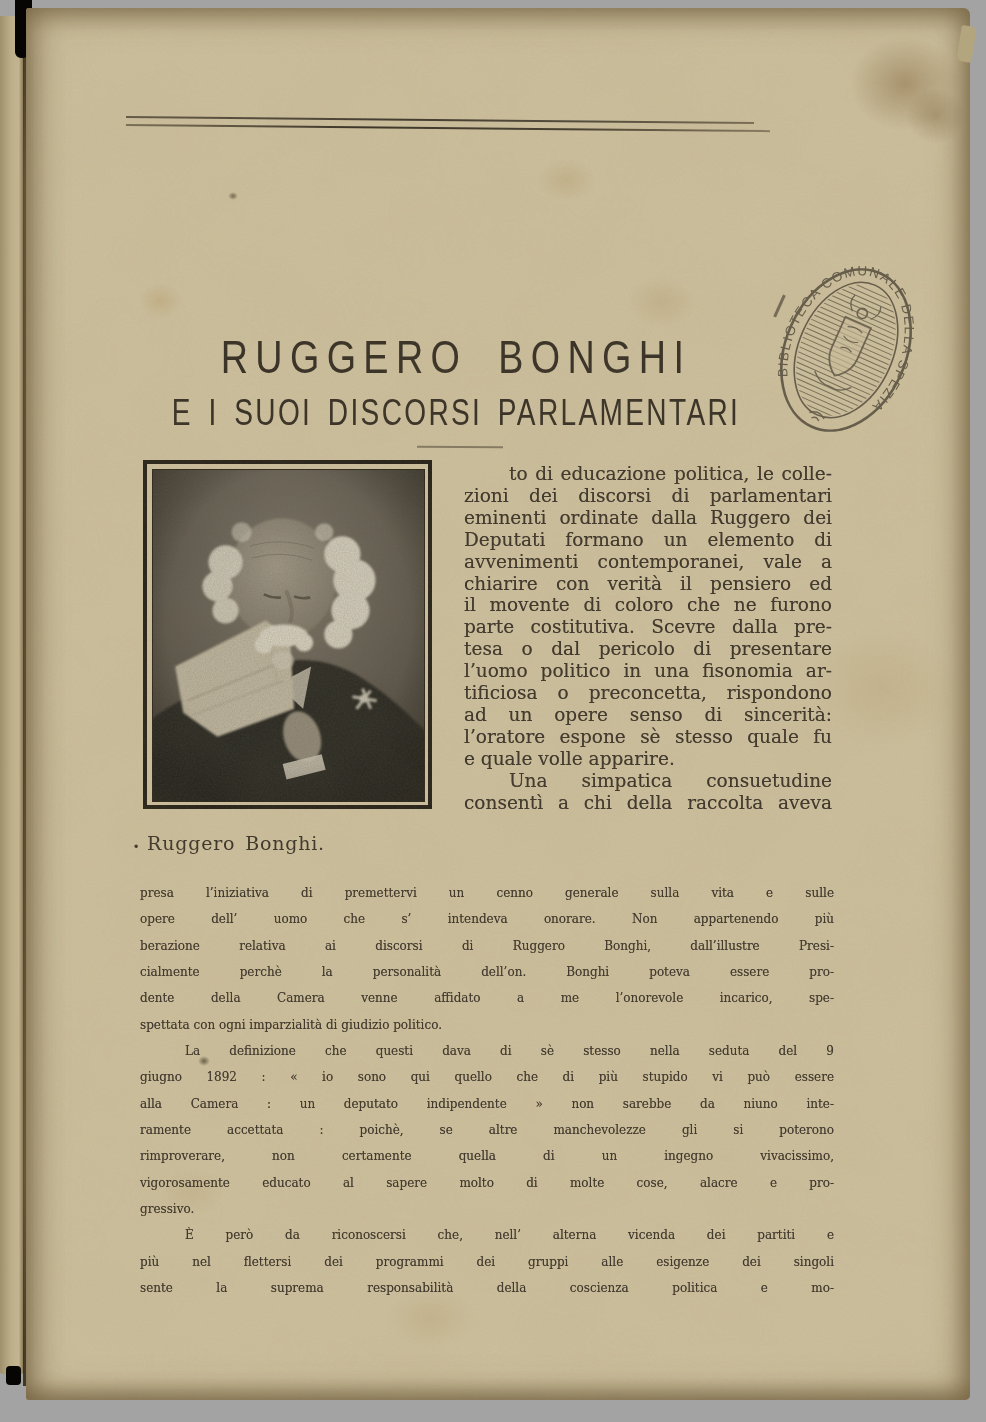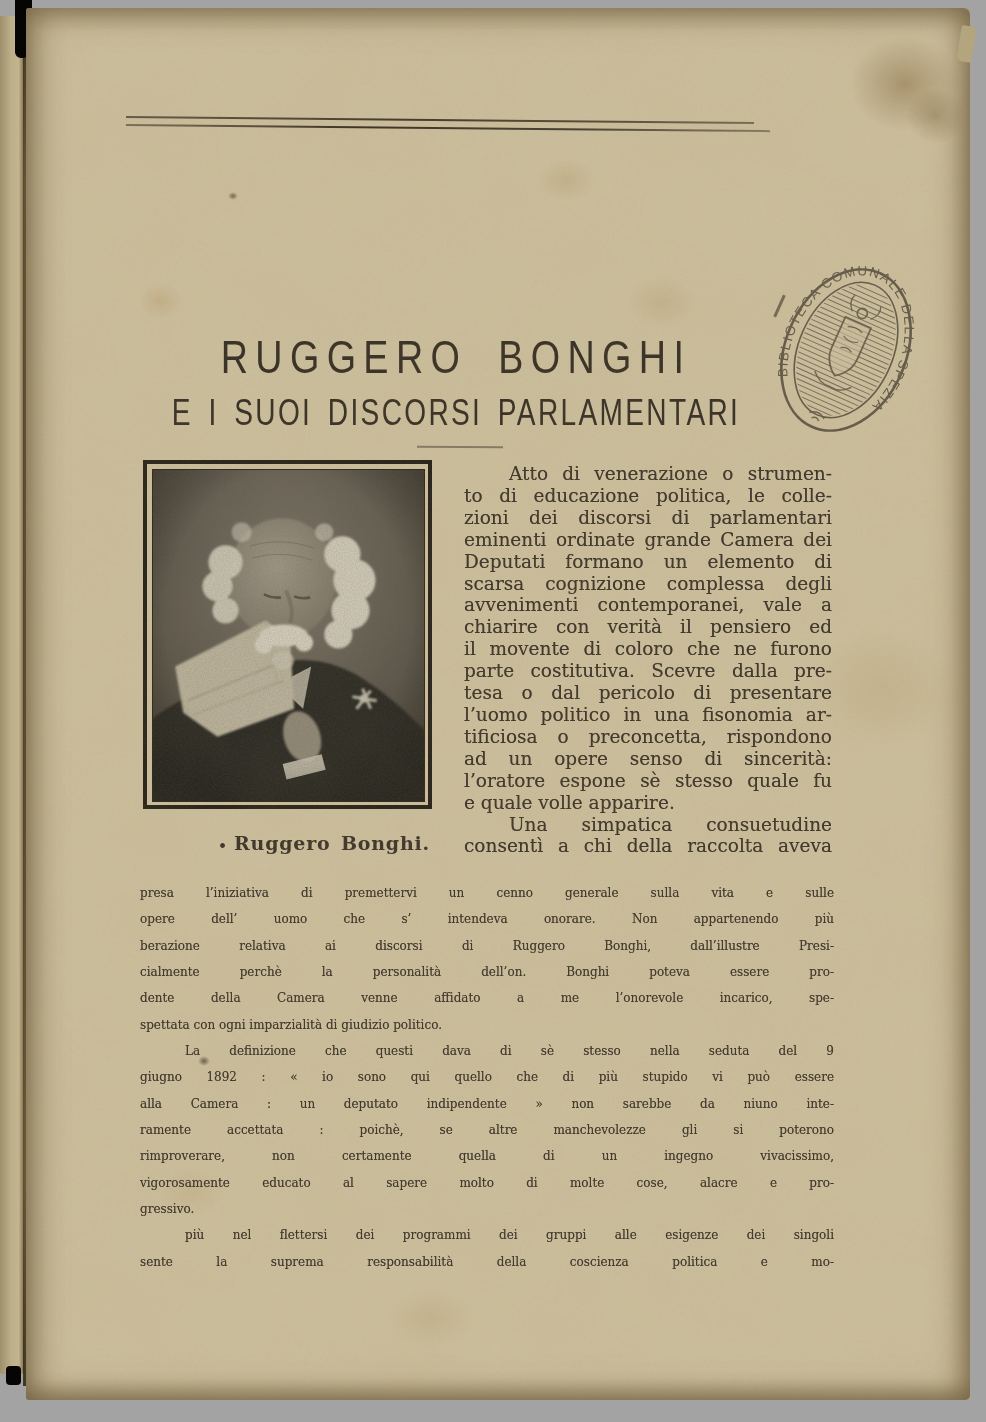--- a/index.html
+++ b/index.html
@@ -67,23 +67,23 @@
 
   
   .photo-frame {
     position:absolute; left:117px; top:452px; width:271px; height:331px;
     margin:0; border:4px solid #241f17; padding:5px;
   }
   .photo-inner { width:100%; height:100%; border:1px solid #2a2419;
     position:relative; overflow:hidden; background:#4e483e; }
   .photo-inner svg { position:absolute; inset:0; width:100%; height:100%; }
 
-  .caption { position:absolute; left:113px; top:824px; width:291px;
-    text-align:right; font-size:19px; color:#3b3329; letter-spacing:.8px;
-    word-spacing:3px;font-weight:bold; }
+  .caption { position:absolute; left:106px; top:824px; width:291px;
+    text-align:left; font-size:19px; color:#3b3329; letter-spacing:.8px;
+    word-spacing:3px; }
   .cap-dot { font-size:26px; line-height:10px; vertical-align:2px; margin-right:6px; }
 
   
   .col-text  { position:absolute; left:438px; top:455px;  width:368px;
     font-size:18.5px; line-height:21.9px; color:#3b3329; }
   .full-text { position:absolute; left:114px; top:872px; width:694px;
     font-size:12px; line-height:26.35px; color:#3b3329; }
   .para { margin:0; }
   .tline { text-align:justify; text-align-last:justify; text-shadow:0 0 .5px rgba(59,51,41,.55); }
   .tline.noju { text-align-last:left; }
@@ -225,26 +225,24 @@
         </svg>
       </div>
     </figure>
 
     <div class="caption">
       <span class="cap-dot">.</span><span>Ruggero Bonghi.</span>
     </div>
 
     <div class="col-text">
       <div class="para indent">
-          <div class="tline">Atto di venerazione o strumen-</div>
           <div class="tline">to di educazione politica, le colle-</div>
           <div class="tline">zioni dei discorsi di parlamentari</div>
-          <div class="tline">eminenti ordinate grande Camera dei</div>
+          <div class="tline">eminenti ordinate dalla Ruggero dei</div>
           <div class="tline">Deputati formano un elemento di</div>
-          <div class="tline">scarsa cognizione complessa degli</div>
           <div class="tline">avvenimenti contemporanei, vale a</div>
           <div class="tline">chiarire con verità il pensiero ed</div>
           <div class="tline">il movente di coloro che ne furono</div>
           <div class="tline">parte costitutiva. Scevre dalla pre-</div>
           <div class="tline">tesa o dal pericolo di presentare</div>
           <div class="tline">l’uomo politico in una fisonomia ar-</div>
           <div class="tline">tificiosa o preconcetta, rispondono</div>
           <div class="tline">ad un opere senso di sincerità:</div>
           <div class="tline">l’oratore espone sè stesso quale fu</div>
           <div class="tline noju">e quale volle apparire.</div>
@@ -267,20 +265,21 @@
       <div class="para indent">
           <div class="tline">La definizione che questi dava di sè stesso nella seduta del 9</div>
           <div class="tline">giugno 1892 : « io sono qui quello che di più stupido vi può essere</div>
           <div class="tline">alla Camera : un deputato indipendente » non sarebbe da niuno inte-</div>
           <div class="tline">ramente accettata : poichè, se altre manchevolezze gli si poterono</div>
           <div class="tline">rimproverare, non certamente quella di un ingegno vivacissimo,</div>
           <div class="tline">vigorosamente educato al sapere molto di molte cose, alacre e pro-</div>
           <div class="tline noju">gressivo.</div>
         </div>
       <div class="para indent">
+          <div class="tline">È però da riconoscersi che, nell’ alterna vicenda dei partiti e</div>
           <div class="tline">più nel flettersi dei programmi dei gruppi alle esigenze dei singoli</div>
           <div class="tline">sente la suprema responsabilità della coscienza politica e mo-</div>
         </div>
     </div>
 
     <svg class="noise" width="944" height="1392">
       <filter id="ptex1">
           <feTurbulence type="fractalNoise" baseFrequency="0.5" numOctaves="2" seed="7"></feTurbulence>
         <feColorMatrix type="matrix" values="0 0 0 0 0.30  0 0 0 0 0.25  0 0 0 0 0.16  0.6 0 0 0 0"></feColorMatrix>
         </filter>

